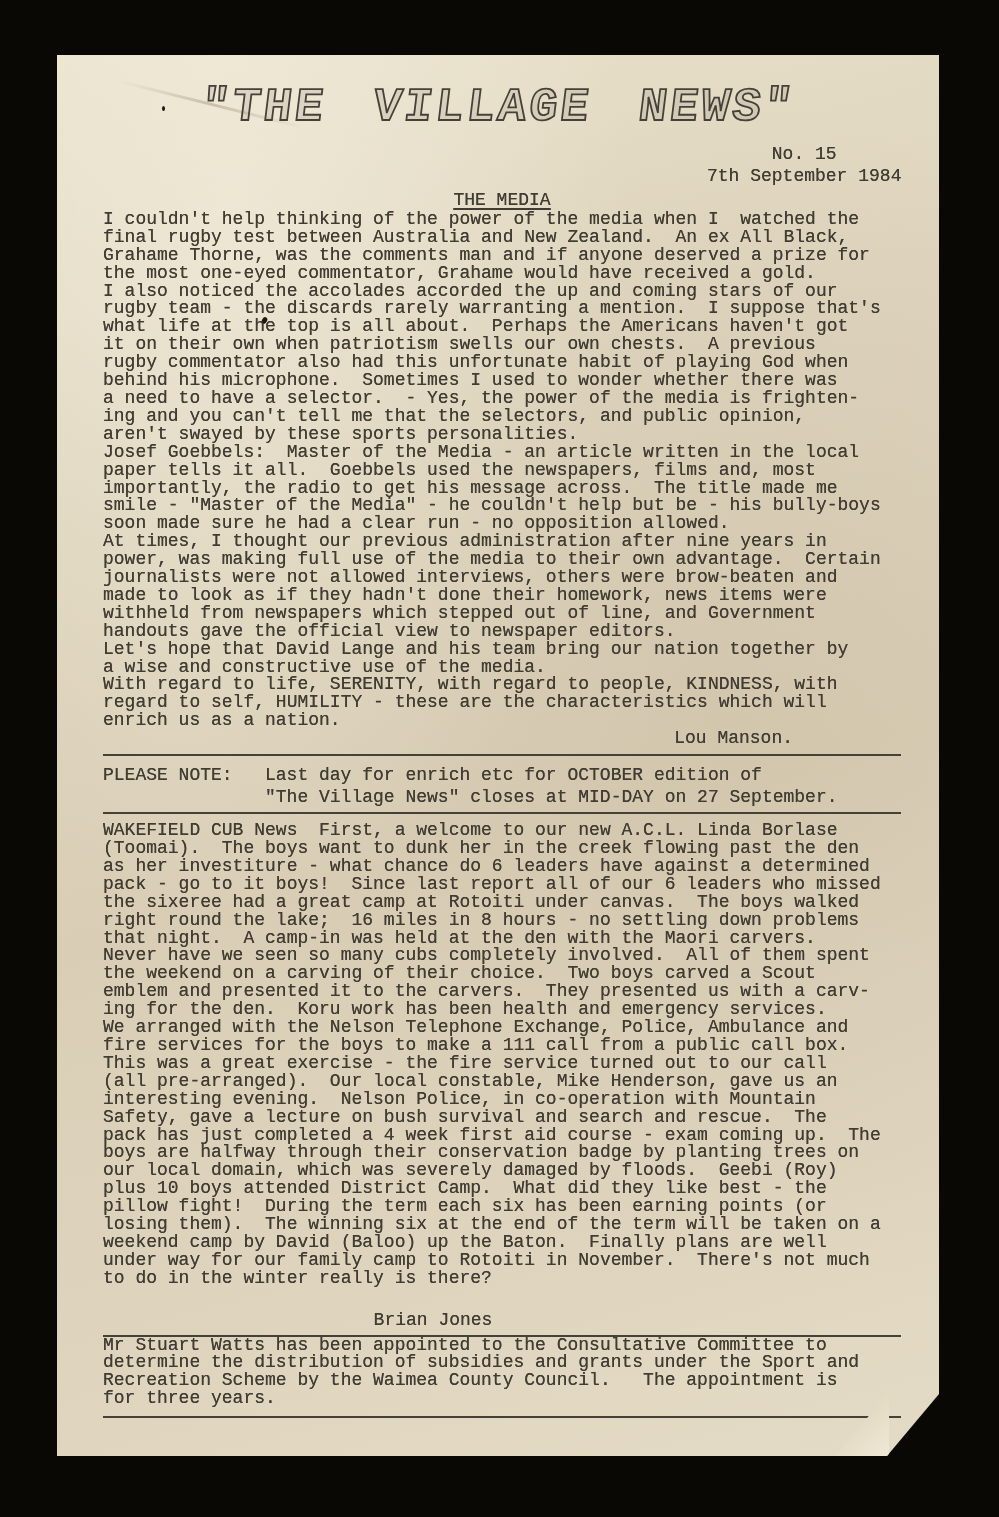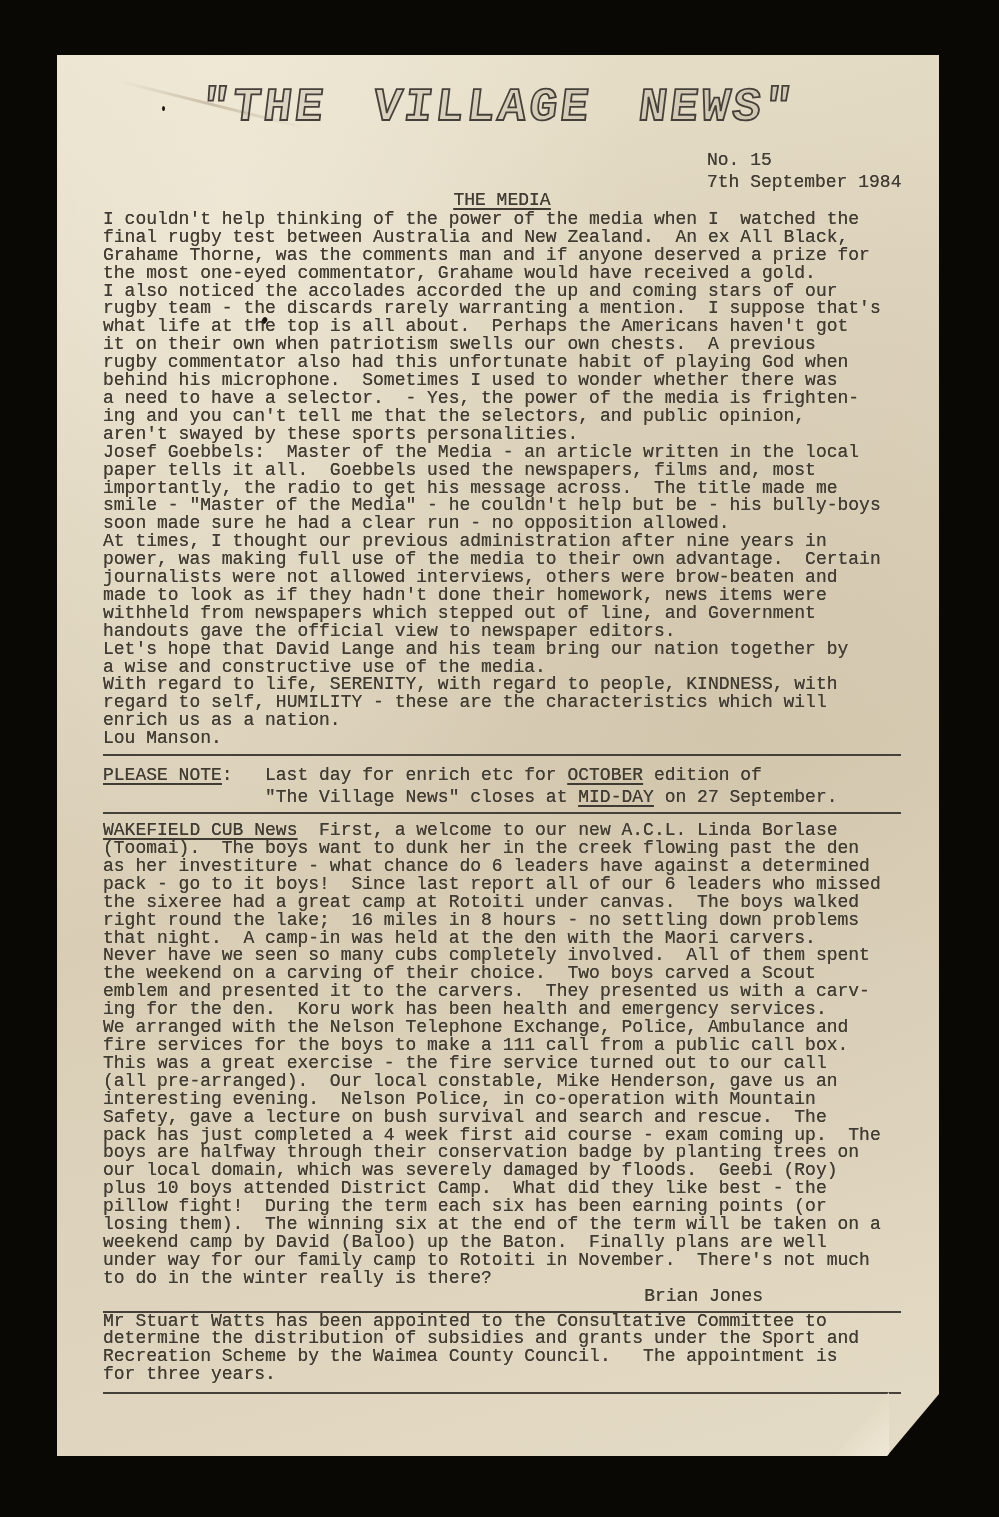--- a/index.html
+++ b/index.html
@@ -34,35 +34,35 @@
   .speck.s2{left:105px;top:51px;width:3px;height:5px;}
   .ink{color:#403b33;text-shadow:0 0 .5px rgba(62,56,45,.85);}
   .masthead{
     position:absolute;top:26px;left:0;width:100%;text-align:center;
     font-size:47px;font-weight:bold;letter-spacing:3px;word-spacing:16px;
     transform:skewX(-7deg);
     color:rgba(64,59,51,.10);
     -webkit-text-stroke:1.8px #45403а;
     -webkit-text-stroke:1.8px #45403a;
   }
-  .issue{position:absolute;left:650px;top:94px;font-size:18px;line-height:22px;}
+  .issue{position:absolute;left:650px;top:88px;font-size:18px;line-height:22px;text-align:center;}
   .flow{position:absolute;top:137px;left:46px;right:38px;font-size:18px;line-height:17.9px;}
   .article-heading{text-align:center;text-decoration:underline;text-underline-offset:3px;text-decoration-thickness:1.5px;}
   .lines{white-space:pre-wrap;}
   .media-lines{margin-top:1px;}
-  .sig-lou{padding-right:108px;}
-  .sig-brian{text-align:right;padding-right:138px;}
+  .sig-lou{text-align:right;padding-right:108px;}
+  .sig-brian{text-align:center;padding-right:138px;margin-top:24px;}
   .rule{border:none;border-top:2px solid #464138;margin:0;}
   .rule.r1{margin-top:6px;}
   .rule.r2{margin-top:4px;}
   .rule.r3{margin-top:5px;}
   .rule.r4{margin-top:8px;}
   .notice{display:flex;margin-top:8px;line-height:22px;}
   .notice .label-col{width:162px;flex:none;}
-  .u{text-decoration:underline;text-underline-offset:3px;text-decoration-thickness:1.5px;}
+  .u{text-underline-offset:3px;text-decoration-thickness:1.5px;}
   .cub{margin-top:8px;}
   .watts{}
 </style>
 </head>
 <body>
 
 <div class="paper">
 
   <div class="crease"></div>
   <div class="speck s1"></div>

